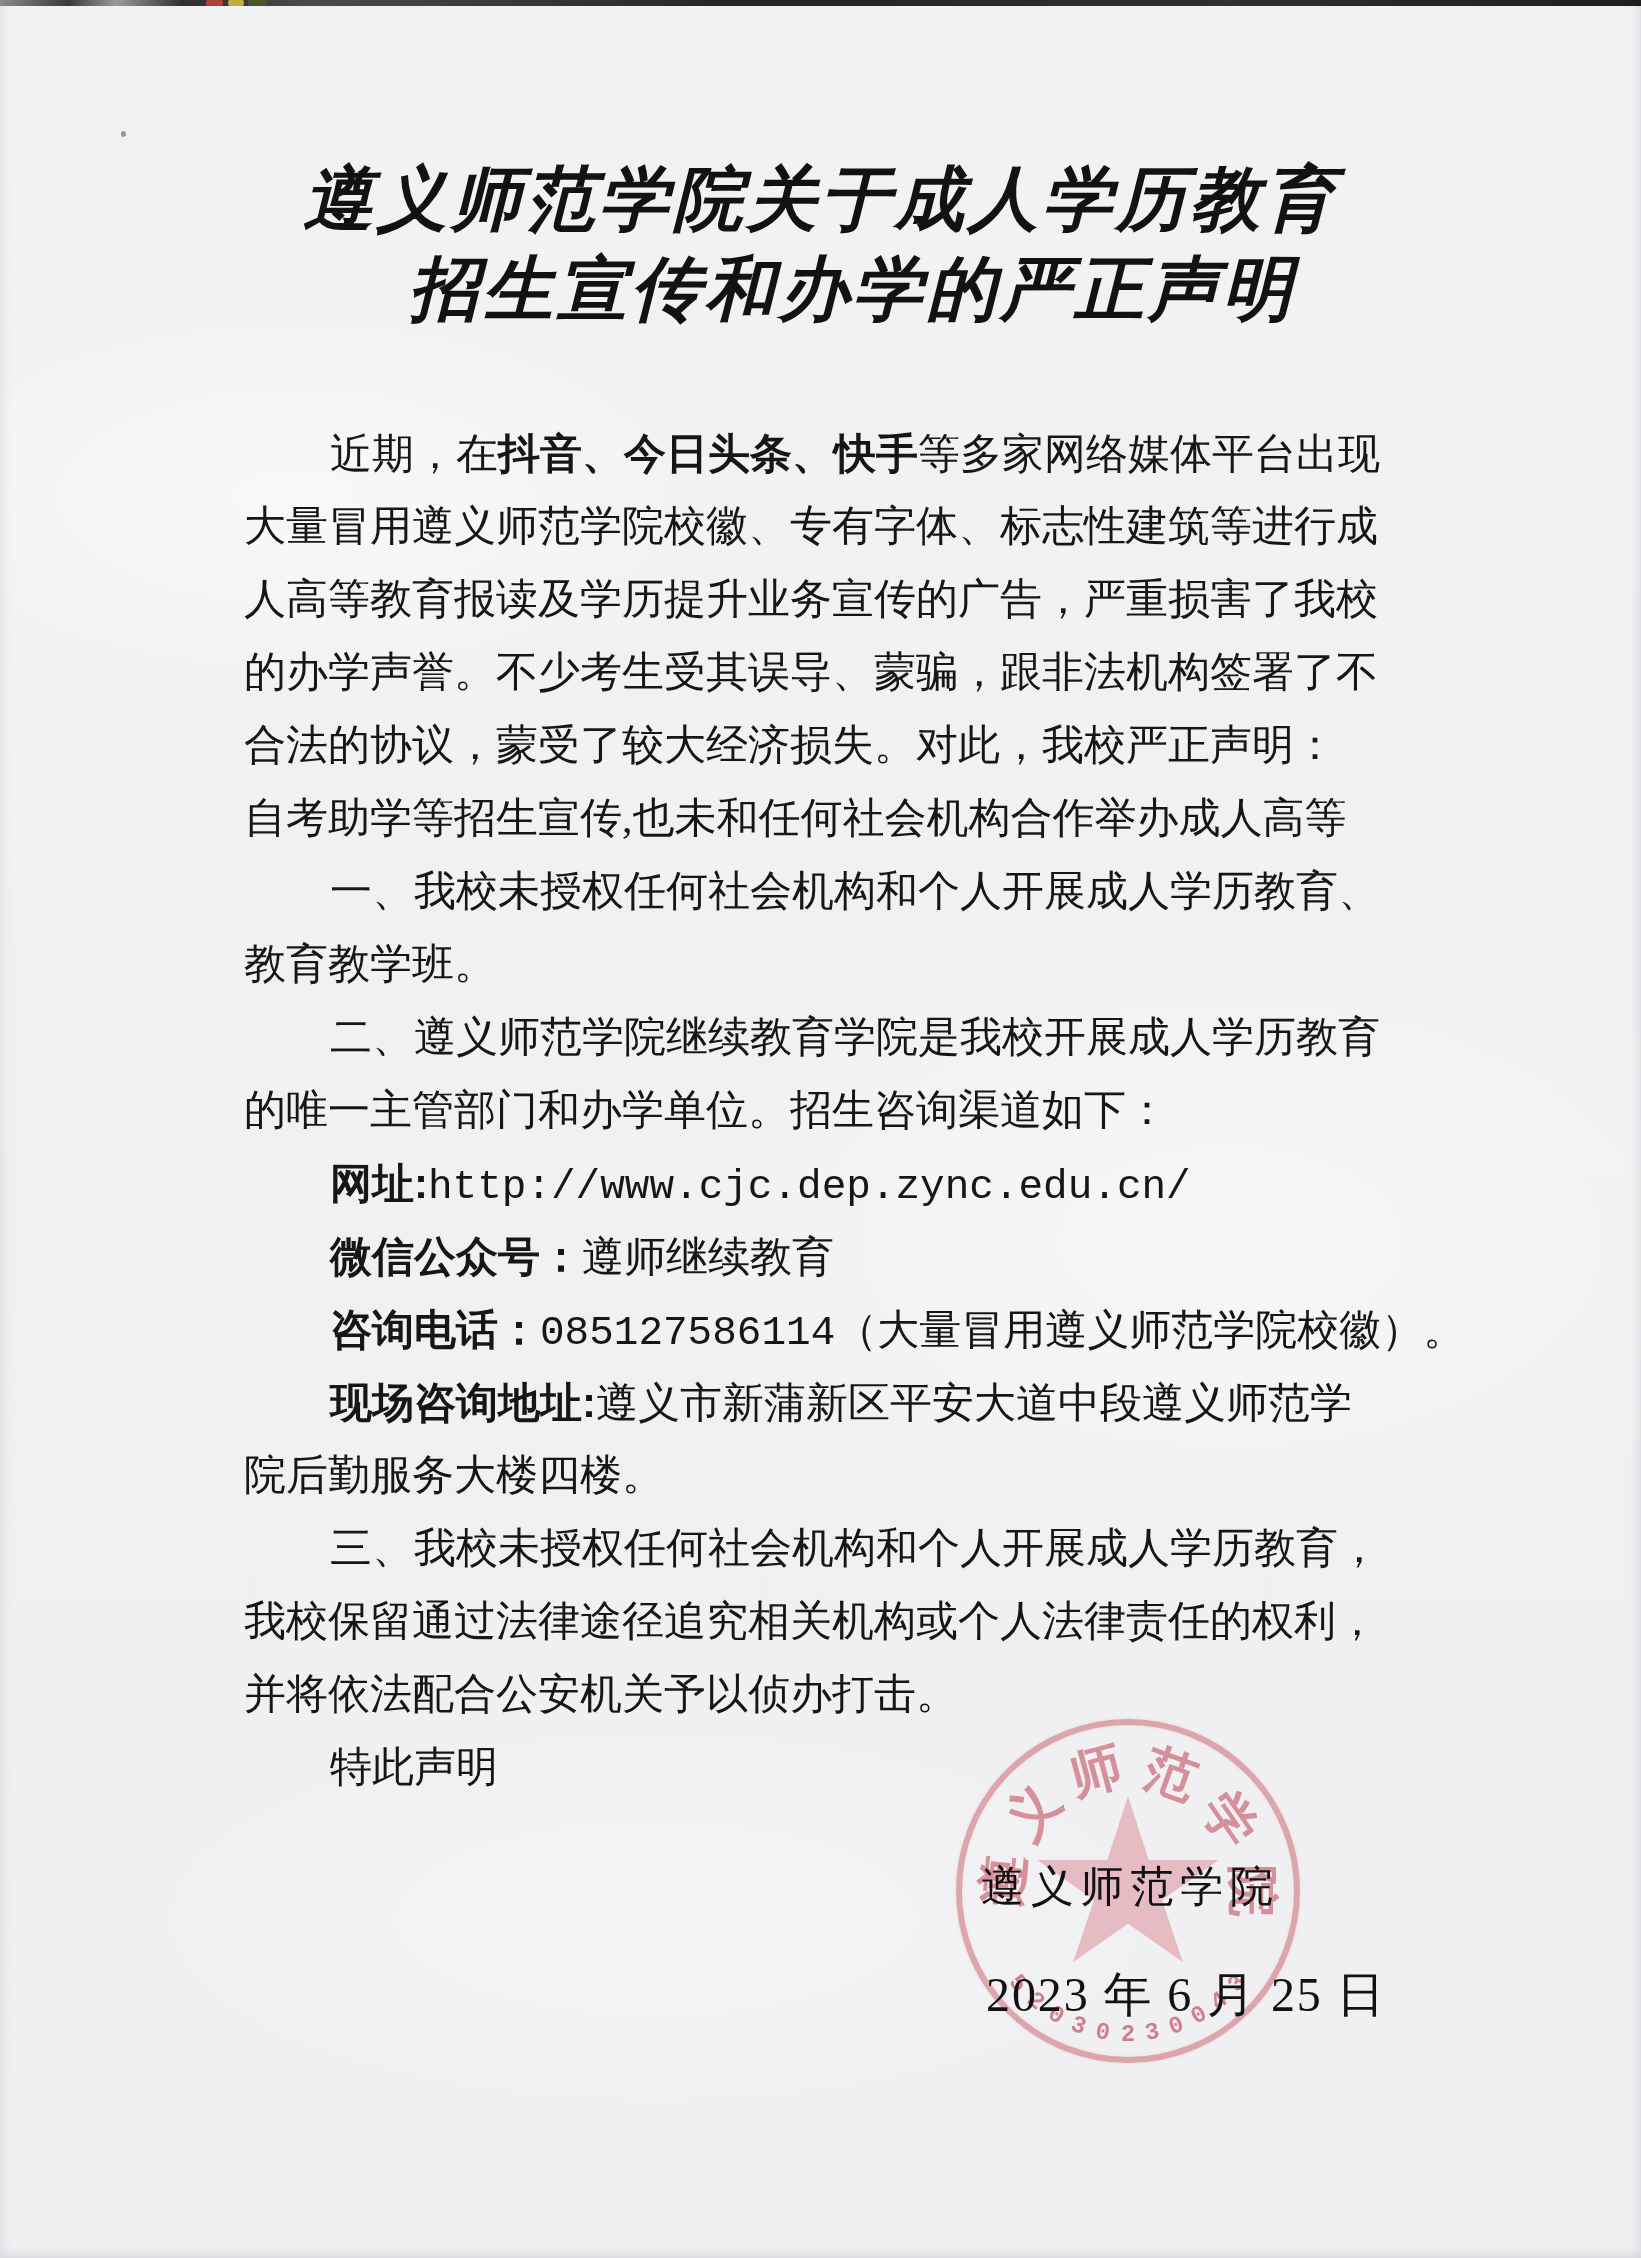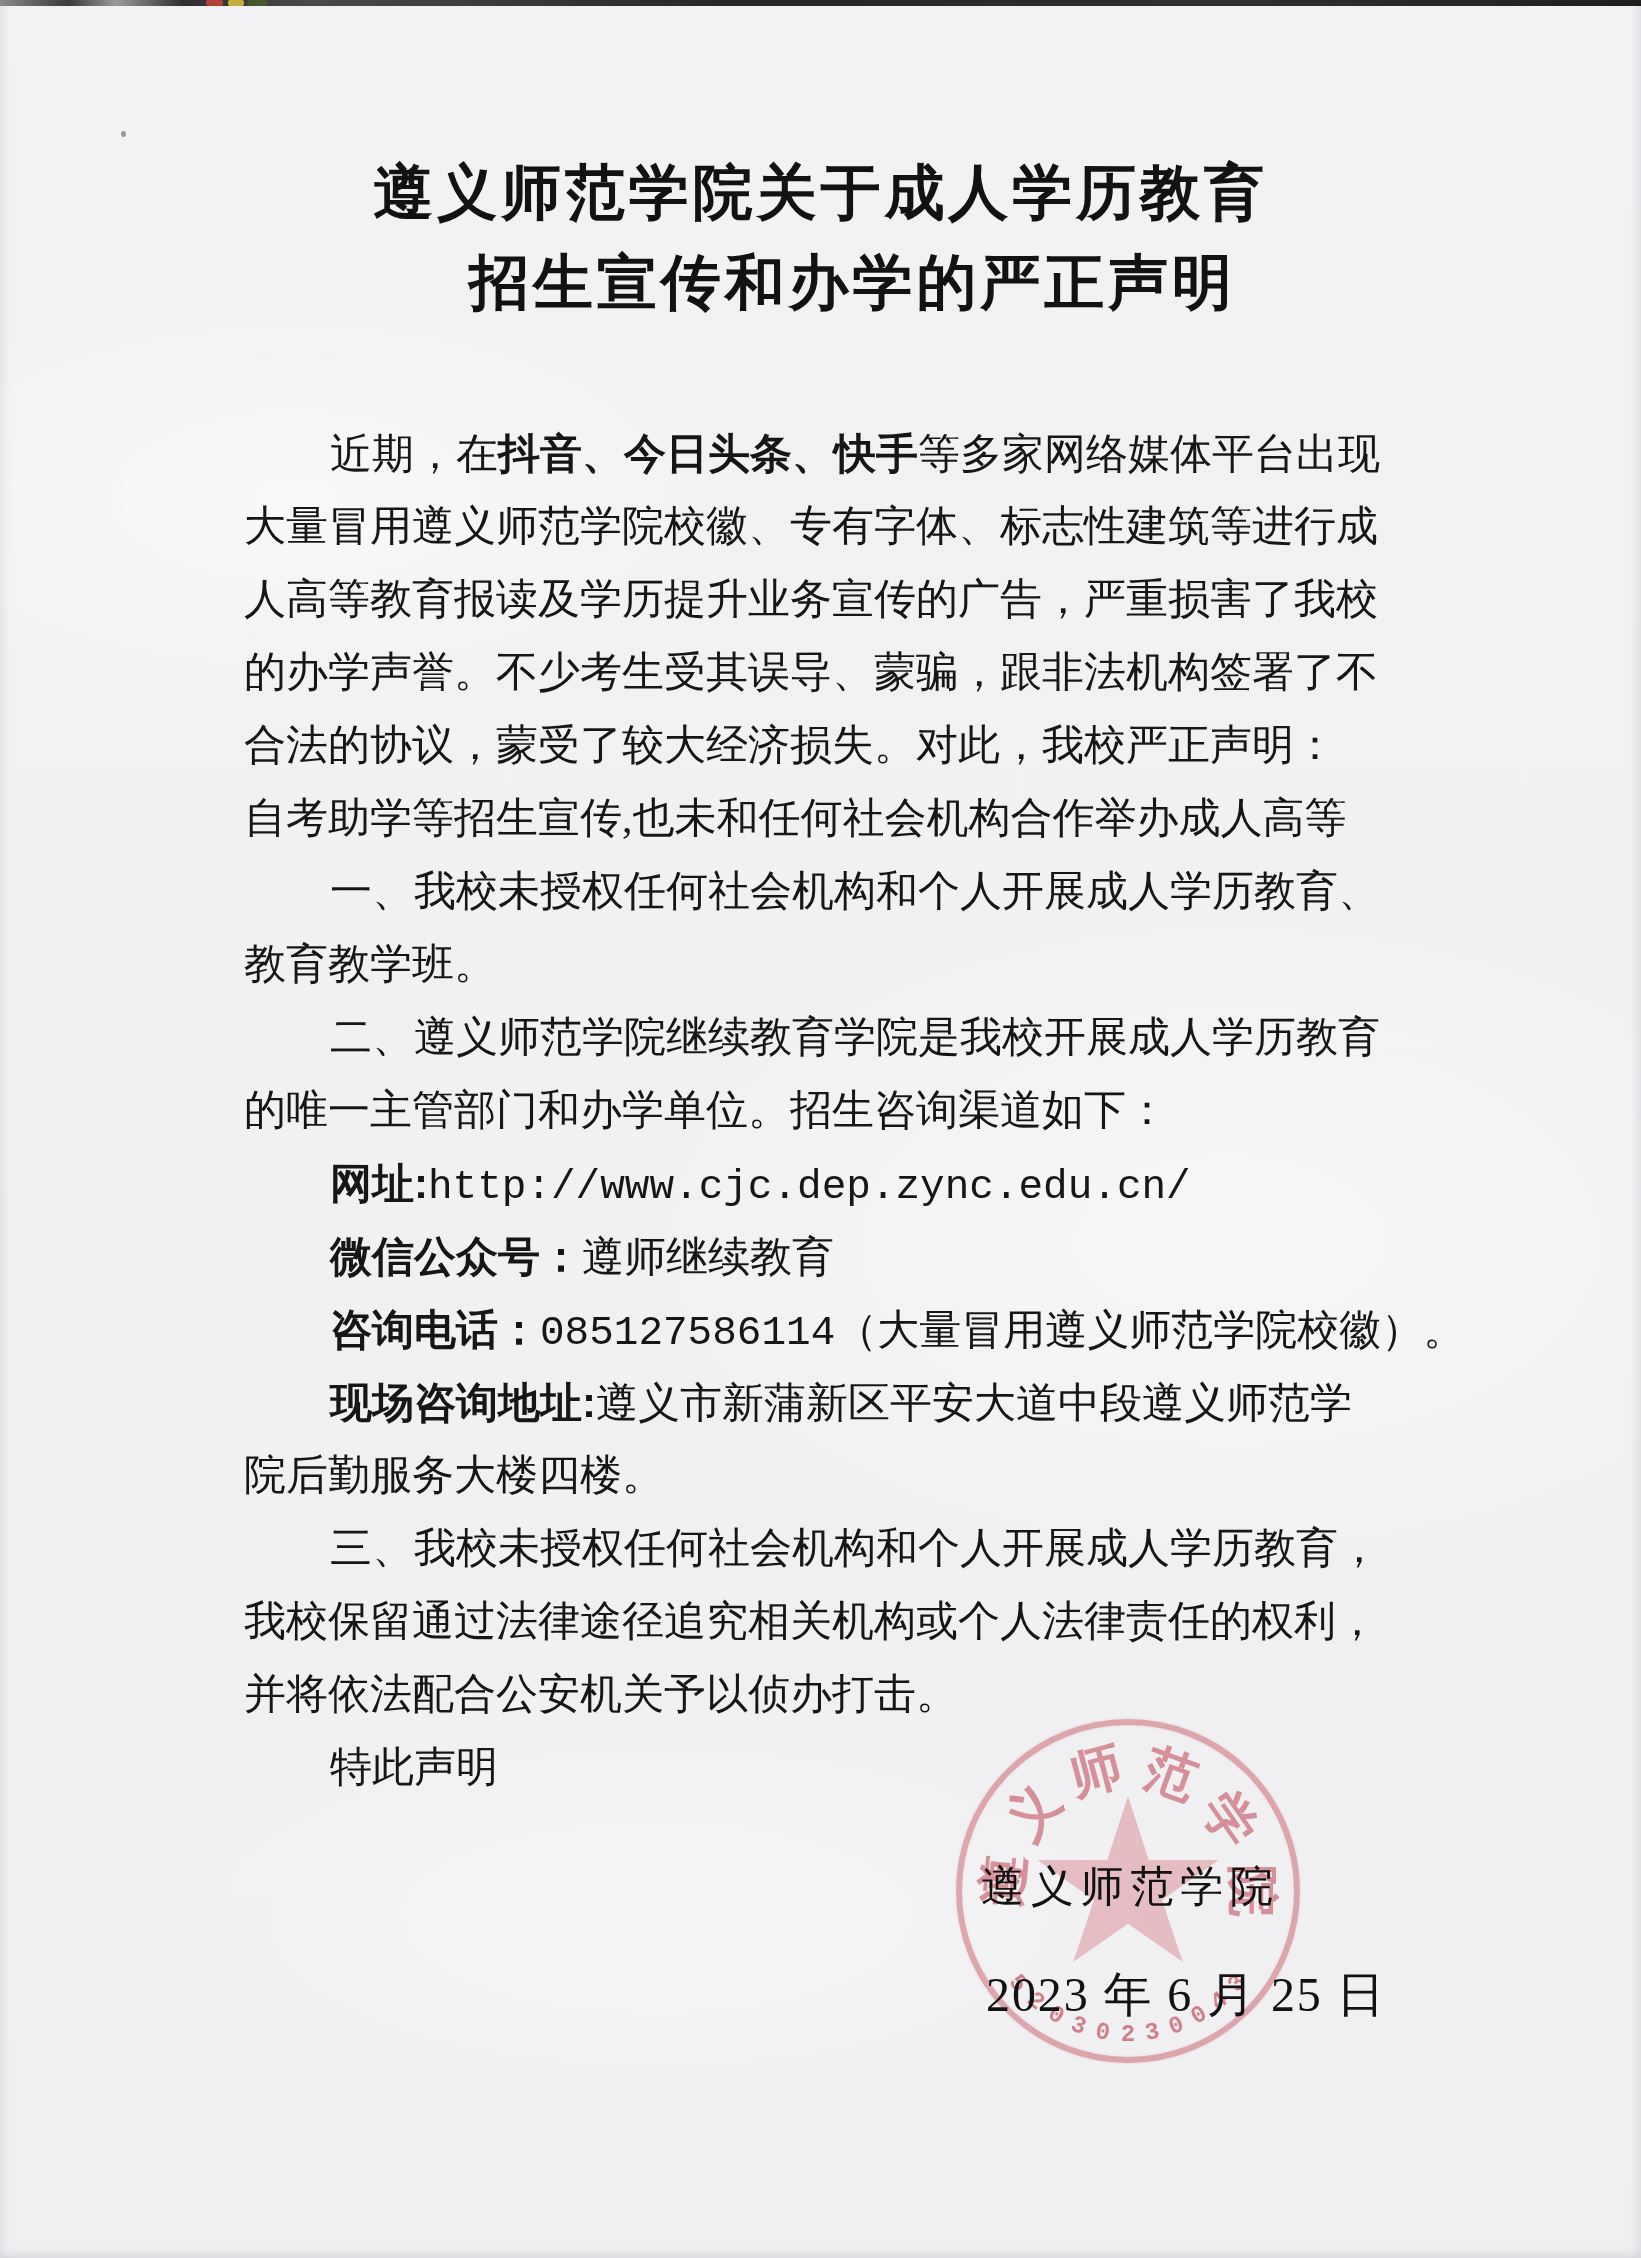--- a/index.html
+++ b/index.html
@@ -23,22 +23,22 @@
     z-index:3;
   }
   .speck{position:absolute;border-radius:1.9px;z-index:4;}
   .speck-red{left:206px;top:0;width:17.4px;height:5.8px;background:#b04038;}
   .speck-yellow{left:228px;top:0;width:16.4px;height:5.8px;background:#c4ad3c;}
   .speck-green{left:248px;top:0;width:19.3px;height:5.8px;background:#49572f;}
   .speck-dot{left:121px;top:131px;width:4.8px;height:5.8px;background:#97979e;border-radius:50%;}
   .title{
     position:absolute;left:0;width:100%;text-align:center;
     font-family:"Liberation Sans","DejaVu Sans",sans-serif;
-    font-weight:900;font-size:60px;letter-spacing:3.9px;color:#121212;
-    z-index:2;white-space:nowrap;
+    font-weight:900;font-size:70px;letter-spacing:3.9px;color:#121212;
+    z-index:2;white-space:nowrap;font-style:italic;
   }
   .title-1{top:153px;}
   .title-2{top:243px;padding-left:32px;}
   .body-text{
     position:absolute;left:244px;top:417px;width:1197px;z-index:2;
   }
   .line{
     height:73px;line-height:73px;font-size:42px;white-space:nowrap;color:#161616;
   }
   .indent{padding-left:86px;}

